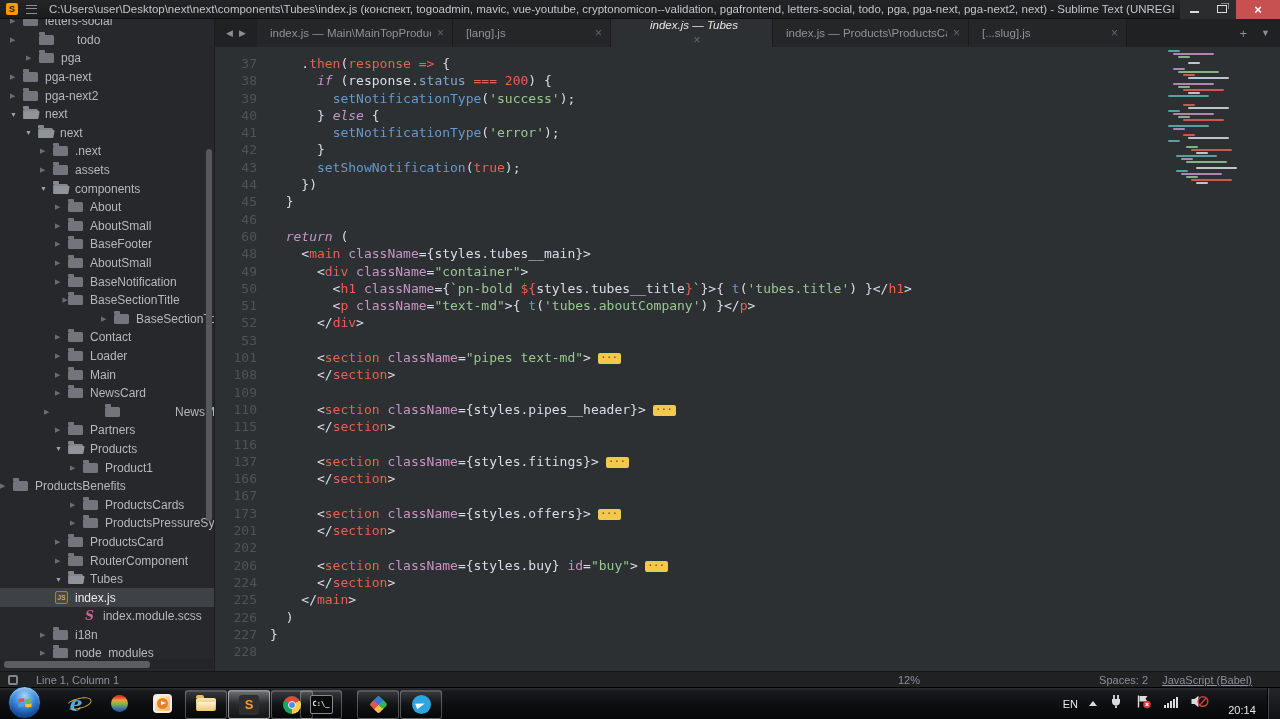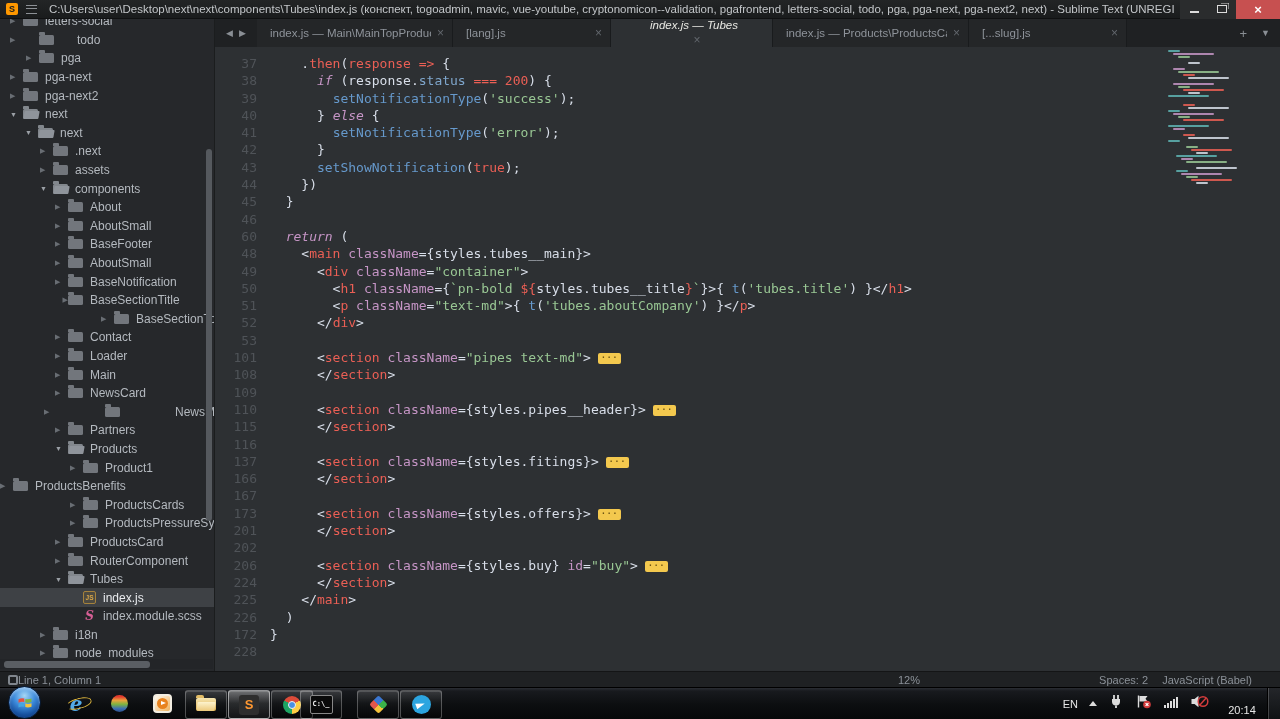--- a/index.html
+++ b/index.html
@@ -68,24 +68,24 @@
   .tk-f{color:#6699cc;} .tk-s{color:#99c794;} .tk-r{color:#eb5f55;} .tk-p{color:#7fa6cc;text-align:center;}
   .fold-chip{display:inline-block;background:#f3c84e;color:#6b5313;border-radius:2px;height:11px;
       line-height:9px;padding:0 3px;margin-left:7px;font:bold 8px "DejaVu Sans Mono",monospace;letter-spacing:1px;vertical-align:middle;}
   #minimap{left:947px;top:3px;width:92px;height:142px;}
   .mbar{position:absolute;height:2px;border-radius:1px;opacity:.85;}
 
   
   #statusbar{left:0;bottom:31px;width:1280px;height:17px;background:#1f2123;border-top:1px solid #141516;
              box-sizing:border-box;color:#8b9198;font-size:11px;}
   #sb-icon{left:8px;top:3px;width:10px;height:10px;border:2px solid #80868d;border-radius:2px;box-sizing:border-box;}
-  #sb-pos{left:18px;top:2px;}
+  #sb-pos{left:36px;top:2px;}
   #sb-percent{left:898px;top:2px;}
   #sb-spaces{right:132px;top:2px;}
-  #sb-syntax{right:28px;top:2px;}
+  #sb-syntax{right:28px;top:2px;text-decoration:underline;}
 
   
   #taskbar{left:0;bottom:0;width:1280px;height:31px;
       background:linear-gradient(#2a2d33 0%,#181a1e 10%,#0c0e10 55%,#070809 100%);
       border-top:1px solid #000;}
   #start-orb{left:8px;top:-2px;width:33px;height:33px;border-radius:50%;
       background:radial-gradient(circle at 50% 28%,#a5d6f5 0%,#3f8ede 38%,#17509e 70%,#0a2c63 100%);
       border:1px solid #081c38;box-sizing:border-box;display:grid;place-items:center;
       box-shadow:inset 0 2px 3px rgba(255,255,255,.45);}
   .tb-app{top:2px;width:40px;height:27px;display:grid;place-items:center;border-radius:3px;}
@@ -326,21 +326,21 @@
       <div class="tree-row" style="padding-left: 55px;">
         <span class="tree-arrow">▶</span>
         <span class="ti folder-closed"></span>
         <span class="tree-label">RouterComponent</span>
       </div>
       <div class="tree-row" style="padding-left: 55px;">
         <span class="tree-arrow exp">▼</span>
         <span class="ti folder-open"></span>
         <span class="tree-label">Tubes</span>
       </div>
-      <div class="tree-row selected" style="padding-left: 70px;">
+      <div class="tree-row selected" style="padding-left: 42px;">
         <span class="tree-arrow"></span>
         <span class="ti js-file">JS</span>
         <span class="tree-label">index.js</span>
       </div>
       <div class="tree-row" style="padding-left: 70px;">
         <span class="tree-arrow"></span>
         <span class="ti scss-file">S</span>
         <span class="tree-label">index.module.scss</span>
       </div>
       <div class="tree-row" style="padding-left: 40px;">
@@ -487,21 +487,21 @@
       </div>
       <div class="cl-row">
         <span class="cl-num">225</span>
         <span class="cl-code"><span class="tk-w">    &lt;/</span><span class="tk-r">main</span><span class="tk-w">&gt;</span></span>
       </div>
       <div class="cl-row">
         <span class="cl-num">226</span>
         <span class="cl-code"><span class="tk-w">  )</span></span>
       </div>
       <div class="cl-row">
-        <span class="cl-num">172</span>
+        <span class="cl-num">227</span>
         <span class="cl-code"><span class="tk-w">}</span></span>
       </div>
       <div class="cl-row">
         <span class="cl-num">228</span>
         <span class="cl-code"></span>
       </div>
     </div>
   <div id="minimap" class="abs">
       <div class="mbar" style="top: 0px; left: 6px; width: 12px; background: rgb(95, 180, 180);"></div>
       <div class="mbar" style="top: 3px; left: 11px; width: 41px; background: rgb(198, 149, 198);"></div>

